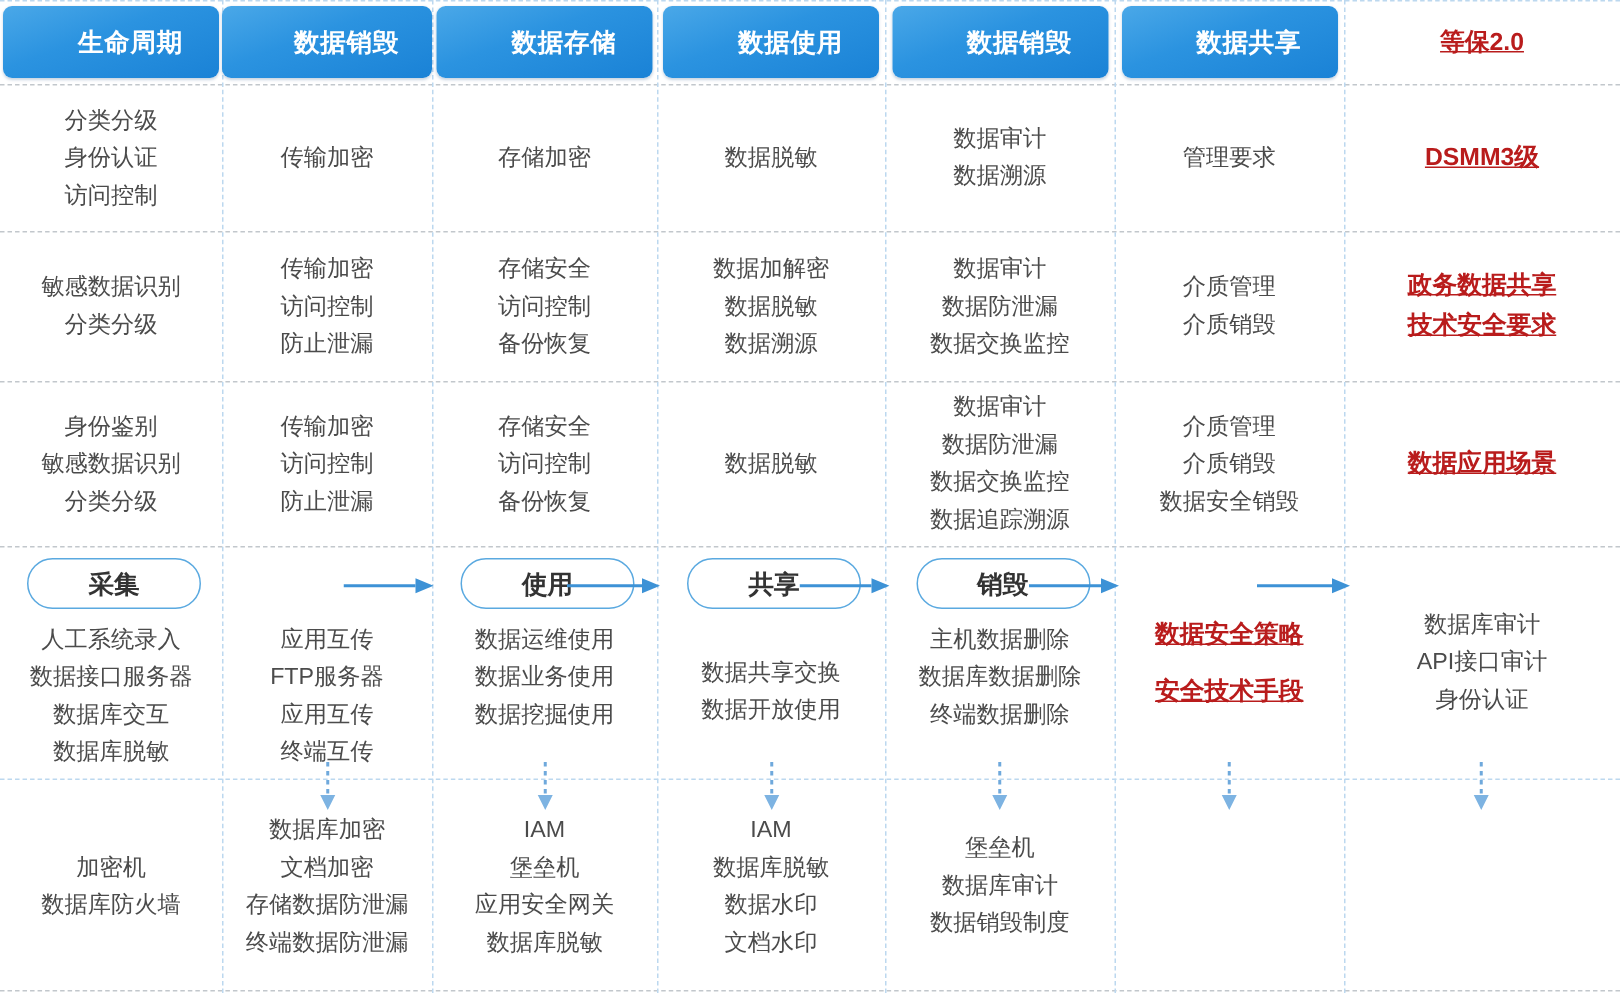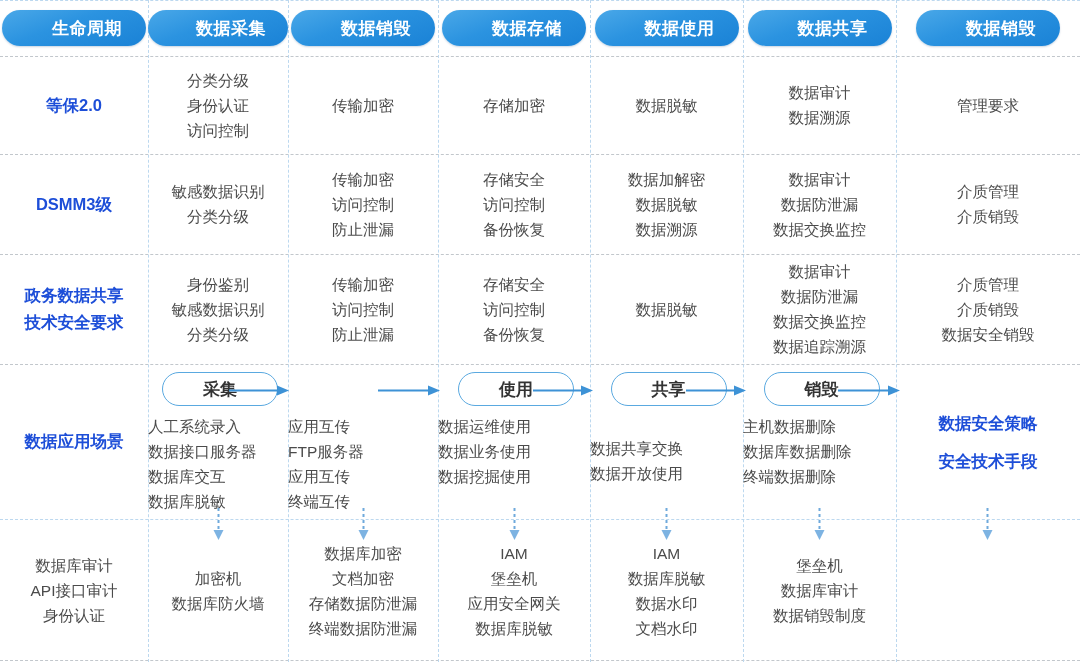--- a/index.html
+++ b/index.html
@@ -16,22 +16,22 @@
     position:absolute;inset:0;
     display:grid;
     grid-template-columns:148px 140px 150px 152px 153px 153px 184px;
     grid-template-rows:56px 98px 100px 110px 155px 143px;
   }
 
   
   .hcell{display:flex;align-items:center;justify-content:center;}
   .hbtn{
     display:flex;align-items:center;justify-content:center;
-    width:118px;height:36px;
-    border-radius:19px;
+    width:118px;height:48px;
+    border-radius:6px;
     background:linear-gradient(160deg,#4aa8e8 0%,#2b93e0 42%,#1a82d6 100%);
     box-shadow:0 1px 2px rgba(0,60,120,.22);
     color:#ffffff;font-size:17px;font-weight:bold;letter-spacing:.5px;
     white-space:nowrap;
     padding-left:26px;
   }
 
   
   .cell{
     position:relative;
@@ -41,21 +41,21 @@
     padding:2px 4px;
   }
   .cell .ln{
     color:#4b4b4b;font-size:15.5px;line-height:25px;white-space:nowrap;
   }
   .rowlabel{
     display:flex;flex-direction:column;
     align-items:center;justify-content:center;
   }
   .rowlabel .ln{
-    color:#1d4ed8;font-size:16.5px;font-weight:bold;line-height:27px;white-space:nowrap;
+    color:#b91c1c;font-size:16.5px;font-weight:bold;line-height:27px;white-space:nowrap;text-decoration:underline;
   }
 
   
   .vsep{
     position:absolute;top:0;width:0;height:662px;
     border-left:1.5px dashed #bcd8ef;
   }
   .hsep{
     position:absolute;left:0;width:1080px;height:0;
     border-top:1.5px dashed #c2c7cc;
@@ -73,21 +73,21 @@
     height:34px;pointer-events:none;
   }
   .stage{
     display:flex;align-items:center;justify-content:center;
     min-width:86px;height:32px;padding:0 14px;
     border:1.6px solid #5aa9e0;border-radius:18px;background:#ffffff;
     color:#333333;font-size:17px;font-weight:bold;white-space:nowrap;
   }
   .stagelist{
     position:absolute;left:0;right:0;top:46px;bottom:0;
-    display:flex;flex-direction:column;align-items:flex-start;padding-top:4px;
+    display:flex;flex-direction:column;align-items:center;padding-top:4px;
   }
 
   
   .harrow{
     position:absolute;height:11px;
     display:block;
   }
   
   .darrow{
     position:absolute;width:13px;height:34px;
@@ -112,36 +112,33 @@
   <div class="vsep" style="left:590px"></div>
   <div class="vsep" style="left:743px"></div>
   <div class="vsep" style="left:896px"></div>
 
   <div class="grid">
 
     <div class="hcell">
       <div class="hbtn">生命周期</div>
     </div>
     <div class="hcell">
-      <div class="hbtn">数据采集</div>
-    </div>
-    <div class="hcell">
       <div class="hbtn">数据销毁</div>
     </div>
     <div class="hcell">
       <div class="hbtn">数据存储</div>
     </div>
     <div class="hcell">
       <div class="hbtn">数据使用</div>
     </div>
     <div class="hcell">
+      <div class="hbtn">数据销毁</div>
+    </div>
+    <div class="hcell">
       <div class="hbtn">数据共享</div>
-    </div>
-    <div class="hcell">
-      <div class="hbtn">数据销毁</div>
     </div>
 
     <div class="rowlabel">
       <div class="ln">等保2.0</div>
     </div>
     <div class="cell">
       <div class="ln">分类分级</div>
       <div class="ln">身份认证</div>
       <div class="ln">访问控制</div>
     </div>

